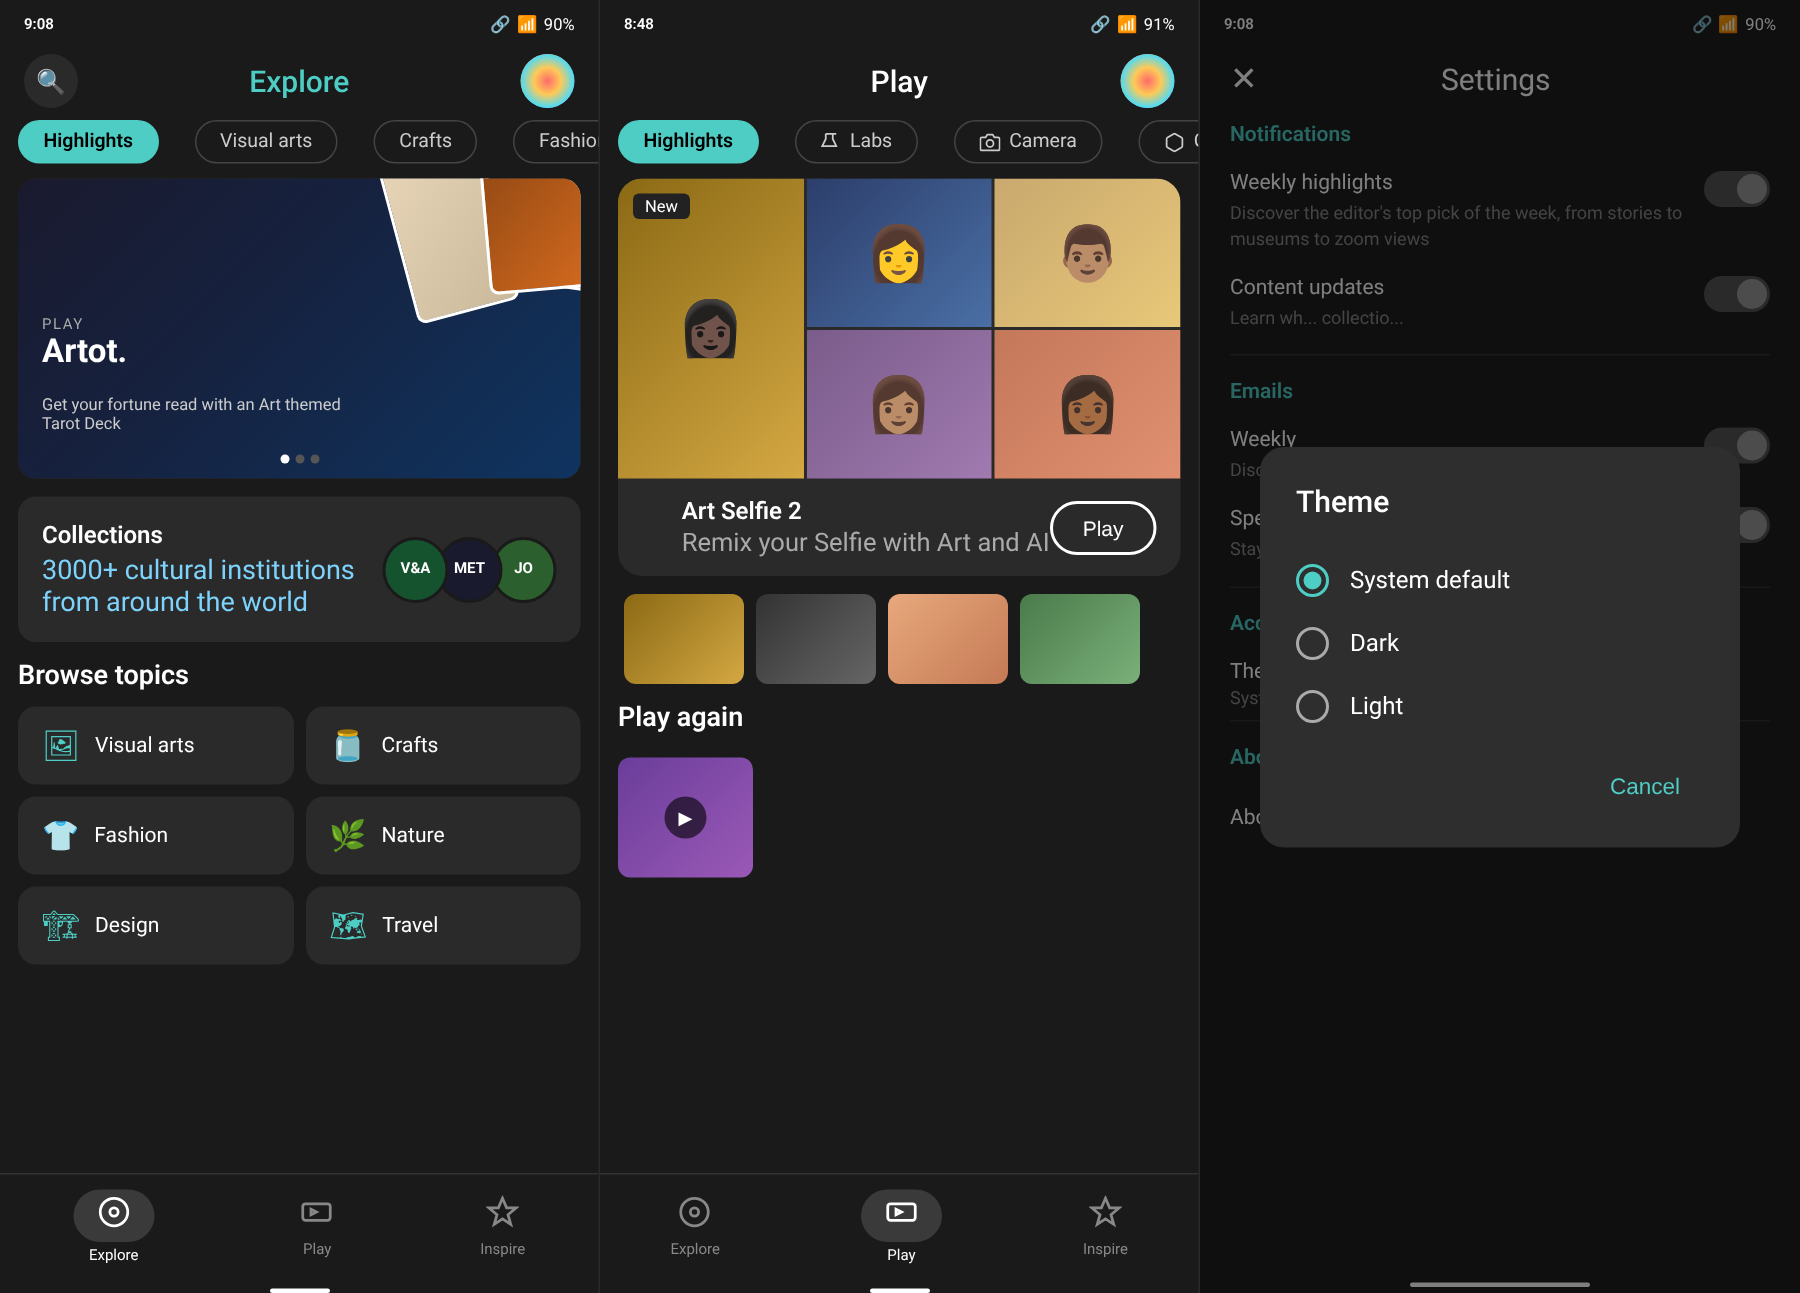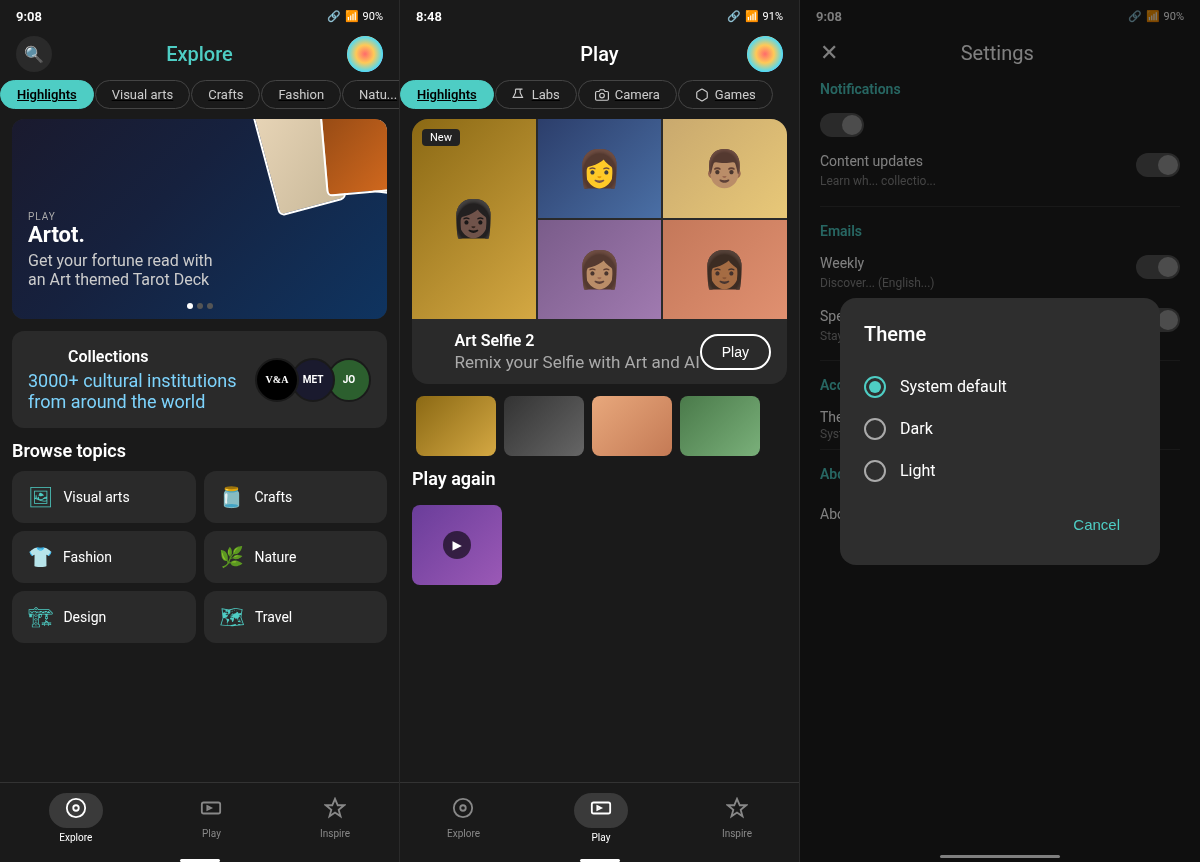--- a/index.html
+++ b/index.html
@@ -27,21 +27,21 @@
 
     
     .status-bar {
       display: flex;
       justify-content: space-between;
       align-items: center;
       padding: 6px 16px;
       height: 32px;
       background: inherit;
     }
-    .status-time { color: #fff; font-size: 13px; font-weight: 600; }
+    .status-time { color: #fff; font-size: 10px; font-weight: 600; }
     .status-icons { display: flex; align-items: center; gap: 4px; color: #fff; font-size: 11px; }
     .status-battery { font-size: 11px; color: #fff; }
 
     
     .explore-header {
       display: flex;
       align-items: center;
       justify-content: space-between;
       padding: 4px 16px 8px;
     }
@@ -66,24 +66,23 @@
       border-radius: 50%;
       background: linear-gradient(135deg, #ff6b6b, #feca57, #48dbfb, #ff9ff3);
       display: flex; align-items: center; justify-content: center;
       cursor: pointer;
       overflow: hidden;
     }
 
     
     .chips-row {
       display: flex;
-      gap: 1px;
-      padding: 0 0 10px;
+      gap: 24px;
+      padding: 0 12px 10px;
       overflow-x: hidden;
-      text-decoration: underline;
     }
     .chip {
       padding: 6px 16px;
       border-radius: 20px;
       font-size: 13px;
       white-space: nowrap;
       cursor: pointer;
       border: 1px solid #444;
       color: #ccc;
       background: transparent;
@@ -145,21 +144,21 @@
       z-index: 1;
     }
     .hero-text {
       position: absolute;
       bottom: 30px;
       left: 16px;
       color: #fff;
     }
     .hero-play-label { font-size: 10px; text-transform: uppercase; letter-spacing: 1px; color: #aaa; }
     .hero-title { font-size: 22px; font-weight: 700; }
-    .hero-subtitle { font-size: 16px; color: #ccc; max-width: 200px; margin-top: 4px; }
+    .hero-subtitle { font-size: 11px; color: #ccc; max-width: 200px; margin-top: 16px; }
     .hero-dots {
       position: absolute;
       bottom: 10px;
       left: 50%;
       transform: translateX(-50%);
       display: flex;
       gap: 4px;
     }
     .dot { width: 6px; height: 6px; border-radius: 50%; background: #555; }
     .dot.active { background: #fff; }
@@ -167,40 +166,40 @@
     
     .collections-card {
       margin: 0 12px 12px;
       border-radius: 12px;
       background: #2a2a2a;
       padding: 16px;
       display: flex;
       align-items: center;
       justify-content: space-between;
     }
-    .collections-text h3 { color: #fff; font-size: 16px; font-weight: 600; margin-left: 40px; }
+    .collections-text h3 { color: #fff; font-size: 16px; font-weight: 600; }
     .collections-text p { color: #7dd3fc; font-size: 18px; margin-top: 4px; }
     .collections-logos {
       display: flex;
       align-items: center;
     }
     .logo-circle {
       width: 44px;
       height: 44px;
       border-radius: 50%;
       border: 2px solid #1a1a1a;
       display: flex;
       align-items: center;
       justify-content: center;
       font-size: 10px;
       font-weight: 700;
       color: #fff;
       margin-left: -8px;
     }
-    .logo-circle:nth-child(1) { background: #000000; z-index: 3; margin-left: 0; font-family: Liberation Serif, serif; }
+    .logo-circle:nth-child(1) { background: #14532d; z-index: 3; margin-left: 0; }
     .logo-circle:nth-child(2) { background: #1a1a2e; z-index: 2; }
     .logo-circle:nth-child(3) { background: #2c5f2e; z-index: 1; }
 
     
     .browse-topics-section { padding: 0 12px; }
     .browse-topics-title { color: #fff; font-size: 18px; font-weight: 600; margin-bottom: 10px; }
     .topics-grid {
       display: grid;
       grid-template-columns: 1fr 1fr;
       gap: 8px;
@@ -793,20 +792,24 @@
     <span class="settings-close">✕</span>
     <span class="settings-title">Settings</span>
     <div class="settings-spacer"></div>
   </div>
 
   <div class="settings-content">
 
     <div class="settings-section-title">Notifications</div>
 
     <div class="settings-row">
+      <div class="settings-row-text">
+        <div class="settings-row-label">Weekly highlights</div>
+        <div class="settings-row-desc">Discover the editor's top pick of the week, from stories to museums to zoom views</div>
+      </div>
       <div class="toggle"></div>
     </div>
 
     <div class="settings-row">
       <div class="settings-row-text">
         <div class="settings-row-label">Content updates</div>
         <div class="settings-row-desc">Learn wh... collectio...</div>
       </div>
       <div class="toggle"></div>
     </div>

